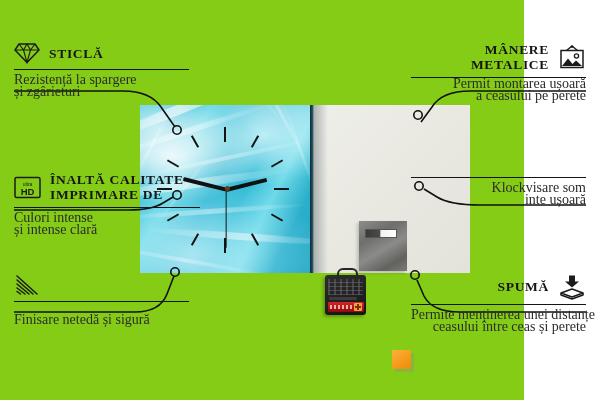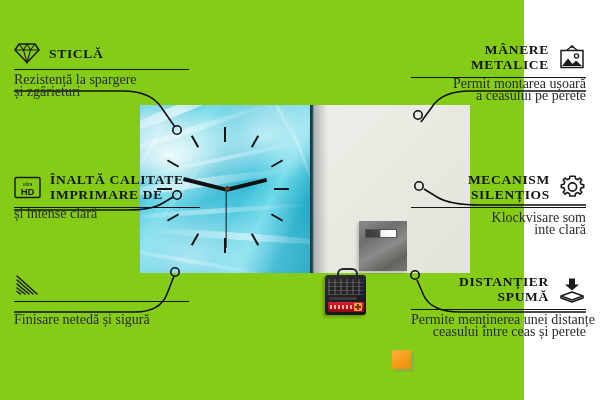--- a/index.html
+++ b/index.html
@@ -241,20 +241,21 @@
           <text x="13.5" y="9.5" font-family="Liberation Sans, sans-serif" font-size="5" text-anchor="middle" fill="#1b1b1b">ultra</text>
           <text x="13.5" y="18.5" font-family="Liberation Sans, sans-serif" font-size="9.5" font-weight="bold" text-anchor="middle" fill="#1b1b1b">HD</text>
         </svg>
       </span>
       <span>
         <div class="c-title">ÎNALTĂ CALITATE</div>
         <div class="c-title">IMPRIMARE DE</div>
       </span>
     </div>
     <div class="c-rule" style="margin-top:5px;width:100%;"></div>
+    <div class="c-sub" style="margin-top:4px;">Culori intense</div>
     <div class="c-sub">și intense clară</div>
   </div>
 
   <div class="callout left" style="left:14px;top:274px;width:175px;">
     <div class="c-head">
       <span class="ico">
         <svg width="26" height="22" viewBox="0 0 26 22">
           <path d="M3,2 L23,20 M3,6 L19,20 M3,10 L15,20 M3,14 L11,20 M3,17.5 L6.5,20" fill="none" stroke="#1b1b1b" stroke-width="1.5" stroke-linecap="round"></path>
         </svg>
       </span>
@@ -278,41 +279,28 @@
           <path d="M4,21 L10,13.5 L14.5,19 L18,15.5 L24,21 Z" fill="#1b1b1b"></path>
         </svg>
       </span>
     </div>
     <div class="c-rule" style="margin-top:5px;width:100%;"></div>
     <div class="c-sub" style="margin-top:0;">Permit montarea ușoară</div>
     <div class="c-sub">a ceasului pe perete</div>
   </div>
 
   <div class="callout right" style="left:411px;top:172px;width:175px;">
+    <div class="c-rule" style="margin-top:5px;width:100%;"></div>
+    <div class="c-sub" style="margin-top:4px;">Klockvisare som</div>
+    <div class="c-sub">inte ușoară</div>
+  </div>
+
+  <div class="callout right" style="left:411px;top:274px;width:175px;">
     <div class="c-head">
       <span>
-        <div class="c-title">MECANISM</div>
-        <div class="c-title">SILENȚIOS</div>
-      </span>
-      <span class="ico">
-        <svg width="27" height="26" viewBox="0 0 27 26">
-          <path d="M13.5,2.2 l2.6,0 0.5,2.6 2.2,0.9 2.1,-1.6 1.9,1.9 -1.6,2.1 0.9,2.2 2.6,0.5 0,2.6 -2.6,0.5 -0.9,2.2 1.6,2.1 -1.9,1.9 -2.1,-1.6 -2.2,0.9 -0.5,2.6 -2.6,0 -2.6,0 -0.5,-2.6 -2.2,-0.9 -2.1,1.6 -1.9,-1.9 1.6,-2.1 -0.9,-2.2 -2.6,-0.5 0,-2.6 2.6,-0.5 0.9,-2.2 -1.6,-2.1 1.9,-1.9 2.1,1.6 2.2,-0.9 0.5,-2.6 z" fill="none" stroke="#1b1b1b" stroke-width="1.6" stroke-linejoin="round"></path>
-          <circle cx="13.5" cy="13" r="4.1" fill="none" stroke="#1b1b1b" stroke-width="1.6"></circle>
-        </svg>
-      </span>
-    </div>
-    <div class="c-rule" style="margin-top:5px;width:100%;"></div>
-    <div class="c-sub" style="margin-top:4px;">Klockvisare som</div>
-    <div class="c-sub">inte clară</div>
-  </div>
-
-  <div class="callout right" style="left:411px;top:274px;width:175px;">
-    <div class="c-head">
-      <span>
-        <div class="c-title">DISTANȚIER</div>
         <div class="c-title">SPUMĂ</div>
       </span>
       <span class="ico">
         <svg width="28" height="25" viewBox="0 0 28 25">
           <path d="M11,1.5 h6 v6 h4 l-7,6 -7,-6 h4 z" fill="#1b1b1b"></path>
           <path d="M14,15 L25,19 L14,23 L3,19 Z" fill="none" stroke="#1b1b1b" stroke-width="1.5" stroke-linejoin="round"></path>
           <path d="M3,19 v2 l11,4 11,-4 v-2" fill="none" stroke="#1b1b1b" stroke-width="1.5" stroke-linejoin="round"></path>
         </svg>
       </span>
     </div>

